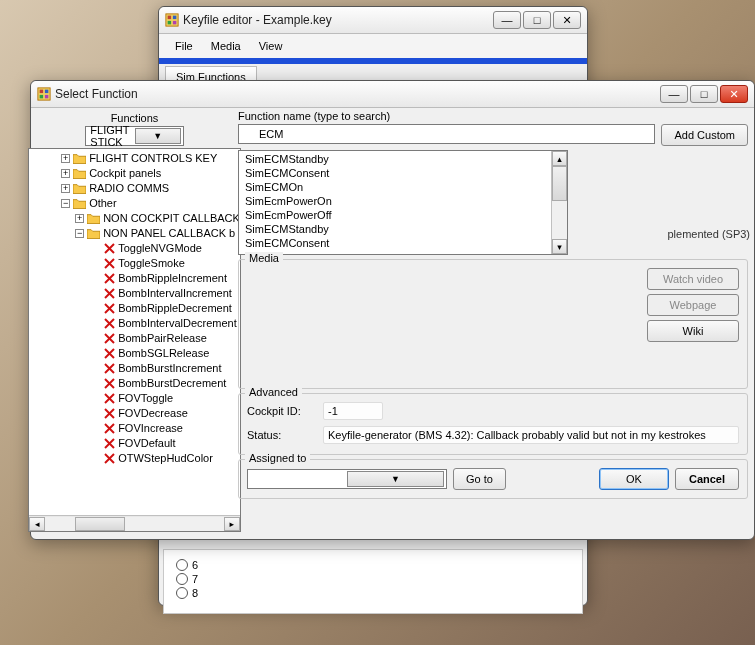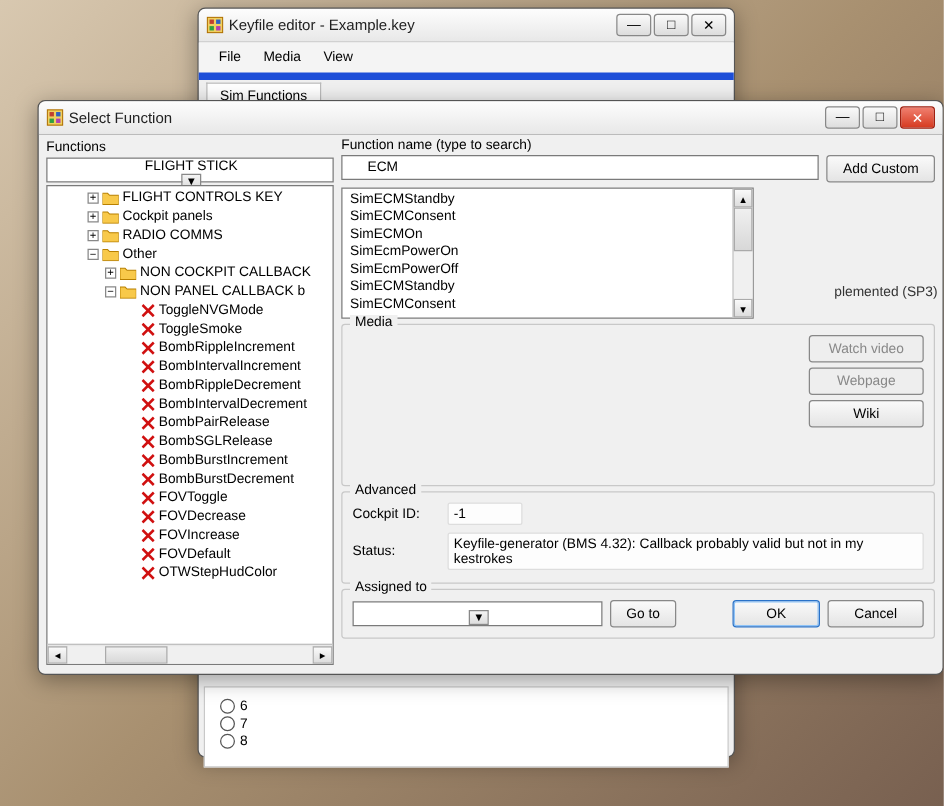--- a/index.html
+++ b/index.html
@@ -27,23 +27,23 @@
 #win-back .content-blur { filter: blur(2px); padding: 6px 10px; color: #666; background: #f6f6f6; height: 26px; display: flex; align-items: center; justify-content: space-between; }
 #win-back .content-blur .green-dot{ width:18px;height:18px;border-radius:50%;background:#6abf40; box-shadow:0 0 4px rgba(0,0,0,.3);}
 #win-back .radio-col { padding: 6px 12px; }
 #win-back .radio-row { display: flex; align-items: center; gap: 4px; padding: 1px 0; }
 #win-back .radio { width:12px;height:12px;border:1px solid #555;border-radius:50%;background:#fff; }
 #win-back .inner-frame{ margin:0 4px 4px; border:1px solid #c8c8c8; height:65px; background:#fff; padding-top:2px;}
 
 
 #win-front { top: 80px; left: 8px; width: 725px; height: 460px; background:#f0f0f0;margin-left:22px; }
 #front-body { display: flex; gap: 6px; padding: 2px 6px 6px; height: calc(100% - 28px); }
-.left-pane { width: 230px; display:flex; flex-direction:column; }
+.left-pane { width: 195px; display:flex; flex-direction:column;align-items:center; }
 .left-pane label.hdr { padding: 2px 0; }
-.combo { display:flex; align-items:center; border:1px solid #7a7a7a; background:#fff; height:20px; padding:0 2px 0 4px;flex-direction:column; }
+.combo { display:flex; align-items:center; border:1px solid #7a7a7a; background:#fff; height:20px; padding:0 2px 0 4px; }
 .combo span { flex:1; }
 .combo .arrow { width:16px;height:16px;border:1px solid #888;background:linear-gradient(#f4f4f4,#ddd);display:flex;align-items:center;justify-content:center;font-size:9px;}
 .tree-wrap { flex:1; border:1px solid #7a7a7a; background:#fff; margin-top:2px; overflow:hidden; position:relative; }
 .tree { padding:2px 0 2px 2px; font-size:11px; line-height:15px; height:calc(100% - 16px); overflow:hidden;}
 .tree-row { white-space:nowrap; display:flex; align-items:center; gap:3px; padding-left:4px; }
 .tree-row .pm { width:9px;height:9px;border:1px solid #888;background:#fff;display:inline-flex;align-items:center;justify-content:center;font-size:9px;line-height:1;cursor:pointer;}
 .folder-icon { width:13px;height:11px;display:inline-block; }
 .folder-icon svg{display:block;}
 .x-icon{ width:12px;height:12px;display:inline-flex;align-items:center;justify-content:center;}
 .x-icon svg{display:block;}
@@ -417,18 +417,18 @@
       <div class="fieldset" style="padding:8px;">
         <span class="legend">Assigned to</span>
         <div class="bottom-row">
           <div class="combo">
             <span></span>
             <span class="arrow">▼</span>
           </div>
           <button class="btn">Go to</button>
           <div style="flex:1"></div>
           <button class="btn default" style="width:70px;">OK</button>
-          <button class="btn" style="width:77px;">Cancel</button>
+          <button class="btn" style="width:64px;font-weight:bold;">Cancel</button>
         </div>
       </div>
     </div>
   </div>
 </div>
 
 </body></html>

